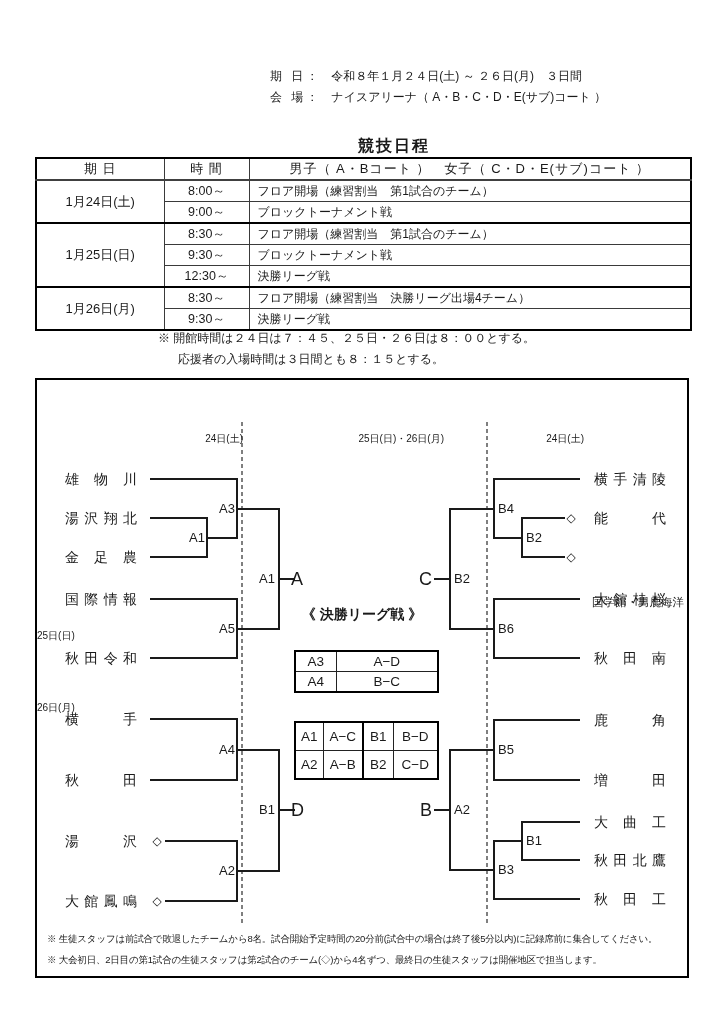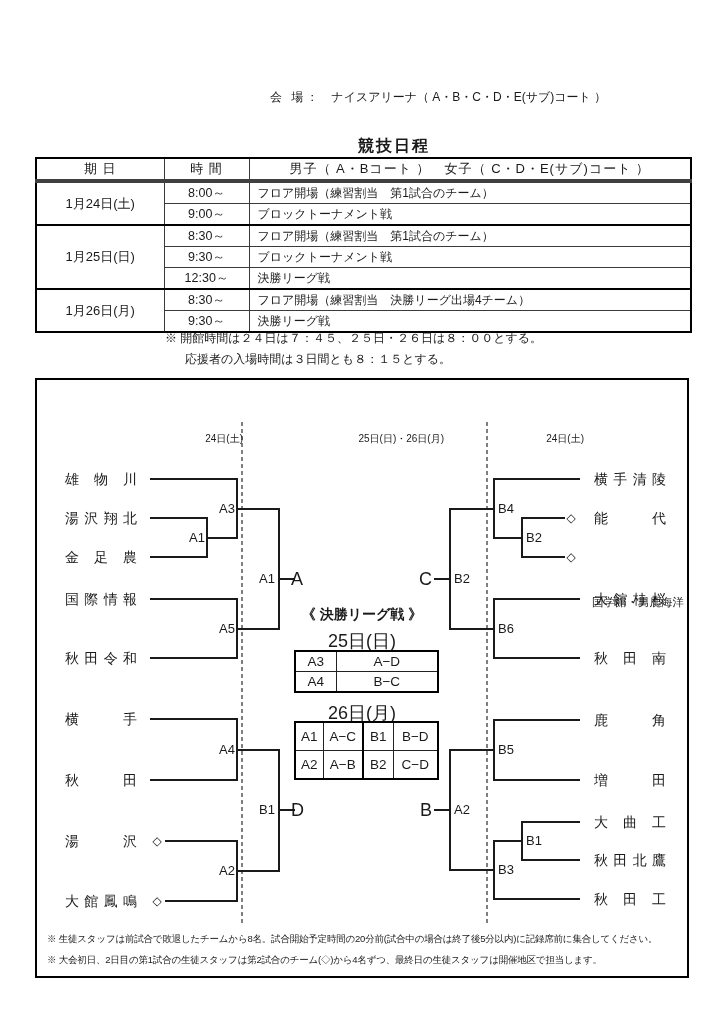--- a/index.html
+++ b/index.html
@@ -7,59 +7,62 @@
         font-family:"Liberation Sans",sans-serif;color:#1a1a1a;}
   .doc-title{position:absolute;top:28px;left:0;width:724px;text-align:center;
              font-size:19px;font-weight:bold;letter-spacing:1px;}
   .info-line{position:absolute;left:270px;font-size:12px;white-space:nowrap;}
   .info-line .lbl{letter-spacing:3px;margin-right:10px;}
   .sched-heading{position:absolute;top:136px;left:0;width:724px;text-align:center;
                  font-size:16px;font-weight:bold;letter-spacing:2px;margin-left:32px;}
   table.sched{position:absolute;left:35px;top:157px;width:655px;border-collapse:collapse;
               table-layout:fixed;border:2px solid #000;}
   table.sched td{border:1px solid #3a3a3a;height:20px;font-size:12px;padding:0;vertical-align:middle;}
-  table.sched tr.hd td{font-size:13px;text-align:center;letter-spacing:1px;border-bottom:4px solid #404040;}
+  table.sched tr.hd td{font-size:13px;text-align:center;letter-spacing:1px;border-bottom:2px solid #404040;}
   table.sched td.date{font-size:13px;text-align:center;}
   table.sched td.time{text-align:center;font-size:12.5px;}
   table.sched td.evt{padding-left:8px;font-size:12px;}
   table.sched tr.day-start td{border-top:2px solid #000;}
-  .tnote{position:absolute;font-size:12px;white-space:nowrap;margin-left:7px;}
+  .tnote{position:absolute;font-size:12px;white-space:nowrap;}
   .bracket-box{position:absolute;left:35px;top:378px;width:650px;height:596px;border:2px solid #000;}
   .bracket-box svg{position:absolute;left:0;top:0;}
   .b-title{position:absolute;top:12px;left:0;width:100%;text-align:center;
            font-size:17px;font-weight:bold;letter-spacing:2px;}
   .bch{position:absolute;top:51px;height:16px;line-height:16px;font-size:10px;text-align:right;white-space:nowrap;}
   .team{position:absolute;height:18px;line-height:18px;font-size:14px;font-weight:500;}
   .jchars{display:flex;justify-content:space-between;}
   .tl{left:28px;width:72px;}
   .tr{left:557px;width:72px;}
   .team-wide{left:555px;width:99px;font-size:11.5px;height:16px;line-height:16px;
              display:flex;justify-content:space-between;margin-top:44px;}
   .dia{position:absolute;width:16px;height:16px;line-height:16px;text-align:center;font-size:12px;}
   .ml{position:absolute;width:30px;height:16px;line-height:16px;font-size:13px;font-weight:500;}
   .ml.r{text-align:right;}
   .blk{position:absolute;width:20px;height:22px;line-height:22px;font-size:18px;font-weight:500;}
   .blk.r{text-align:right;}
   .lg-head{position:absolute;left:0;width:650px;text-align:center;font-size:14px;font-weight:bold;}
-  .lg-day{position:absolute;left:0;width:650px;text-align:center;font-size:18px;}
+  .lg-day{position:absolute;left:0;width:650px;font-size:10px;}
   table.lt{position:absolute;border-collapse:collapse;table-layout:fixed;border:2px solid #000;}
   table.lt td{border:1px solid #222;text-align:center;font-size:13.5px;padding:0;vertical-align:middle;}
   table.t1{left:257px;top:270px;width:143px;}
   table.t1 td{height:19px;}
   table.t2{left:257px;top:341px;width:143px;}
   table.t2 td{height:27px;}
   table.t2 td.thk{border-left:2px solid #000;}
   .bnote{position:absolute;left:10px;font-size:9.5px;letter-spacing:-0.2px;white-space:nowrap;}
 </style>
 </head>
 <body>
 
 <div class="page">
 
 
+  <div class="info-line" style="top:68px">
+    <span class="lbl">期 日：</span><span>令和８年１月２４日(土) ～ ２６日(月)　３日間</span>
+  </div>
   <div class="info-line" style="top:89px">
     <span class="lbl">会 場：</span><span>ナイスアリーナ（ A・B・C・D・E(サブ)コート ）</span>
   </div>
 
   <div class="sched-heading">競技日程</div>
 
   <table class="sched">
     <colgroup>
         <col style="width:128px">
         <col style="width:85px">

